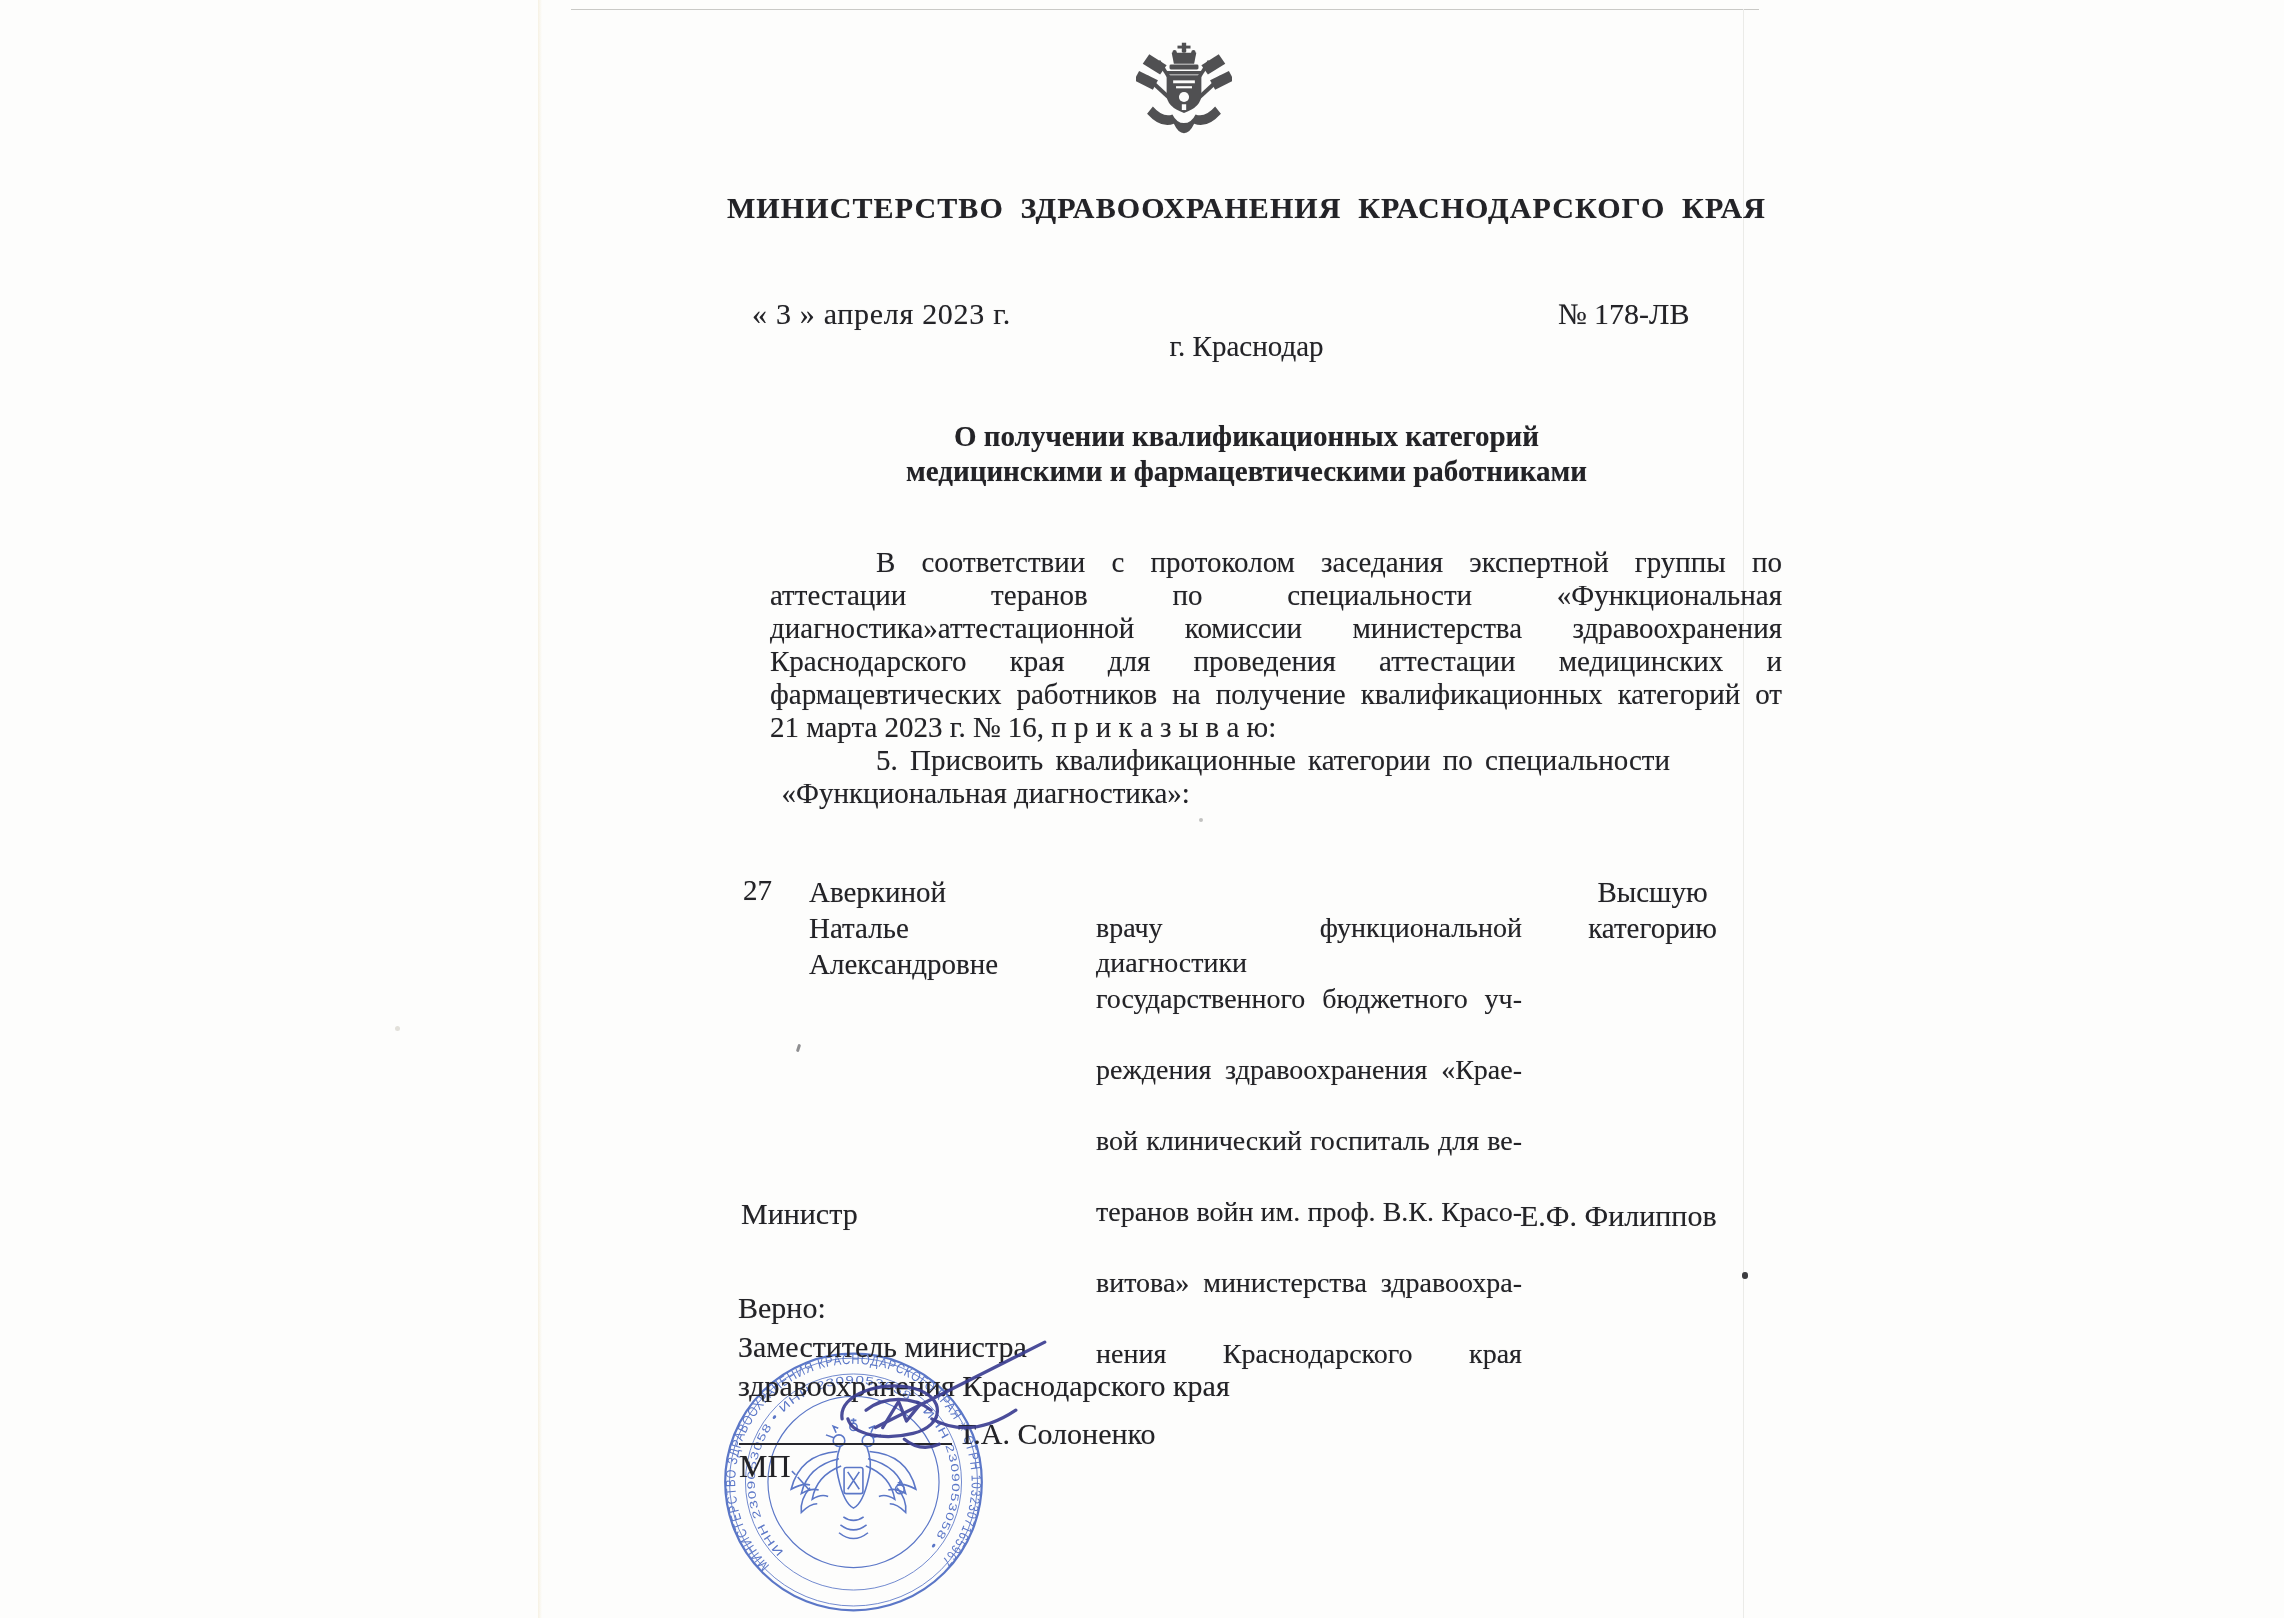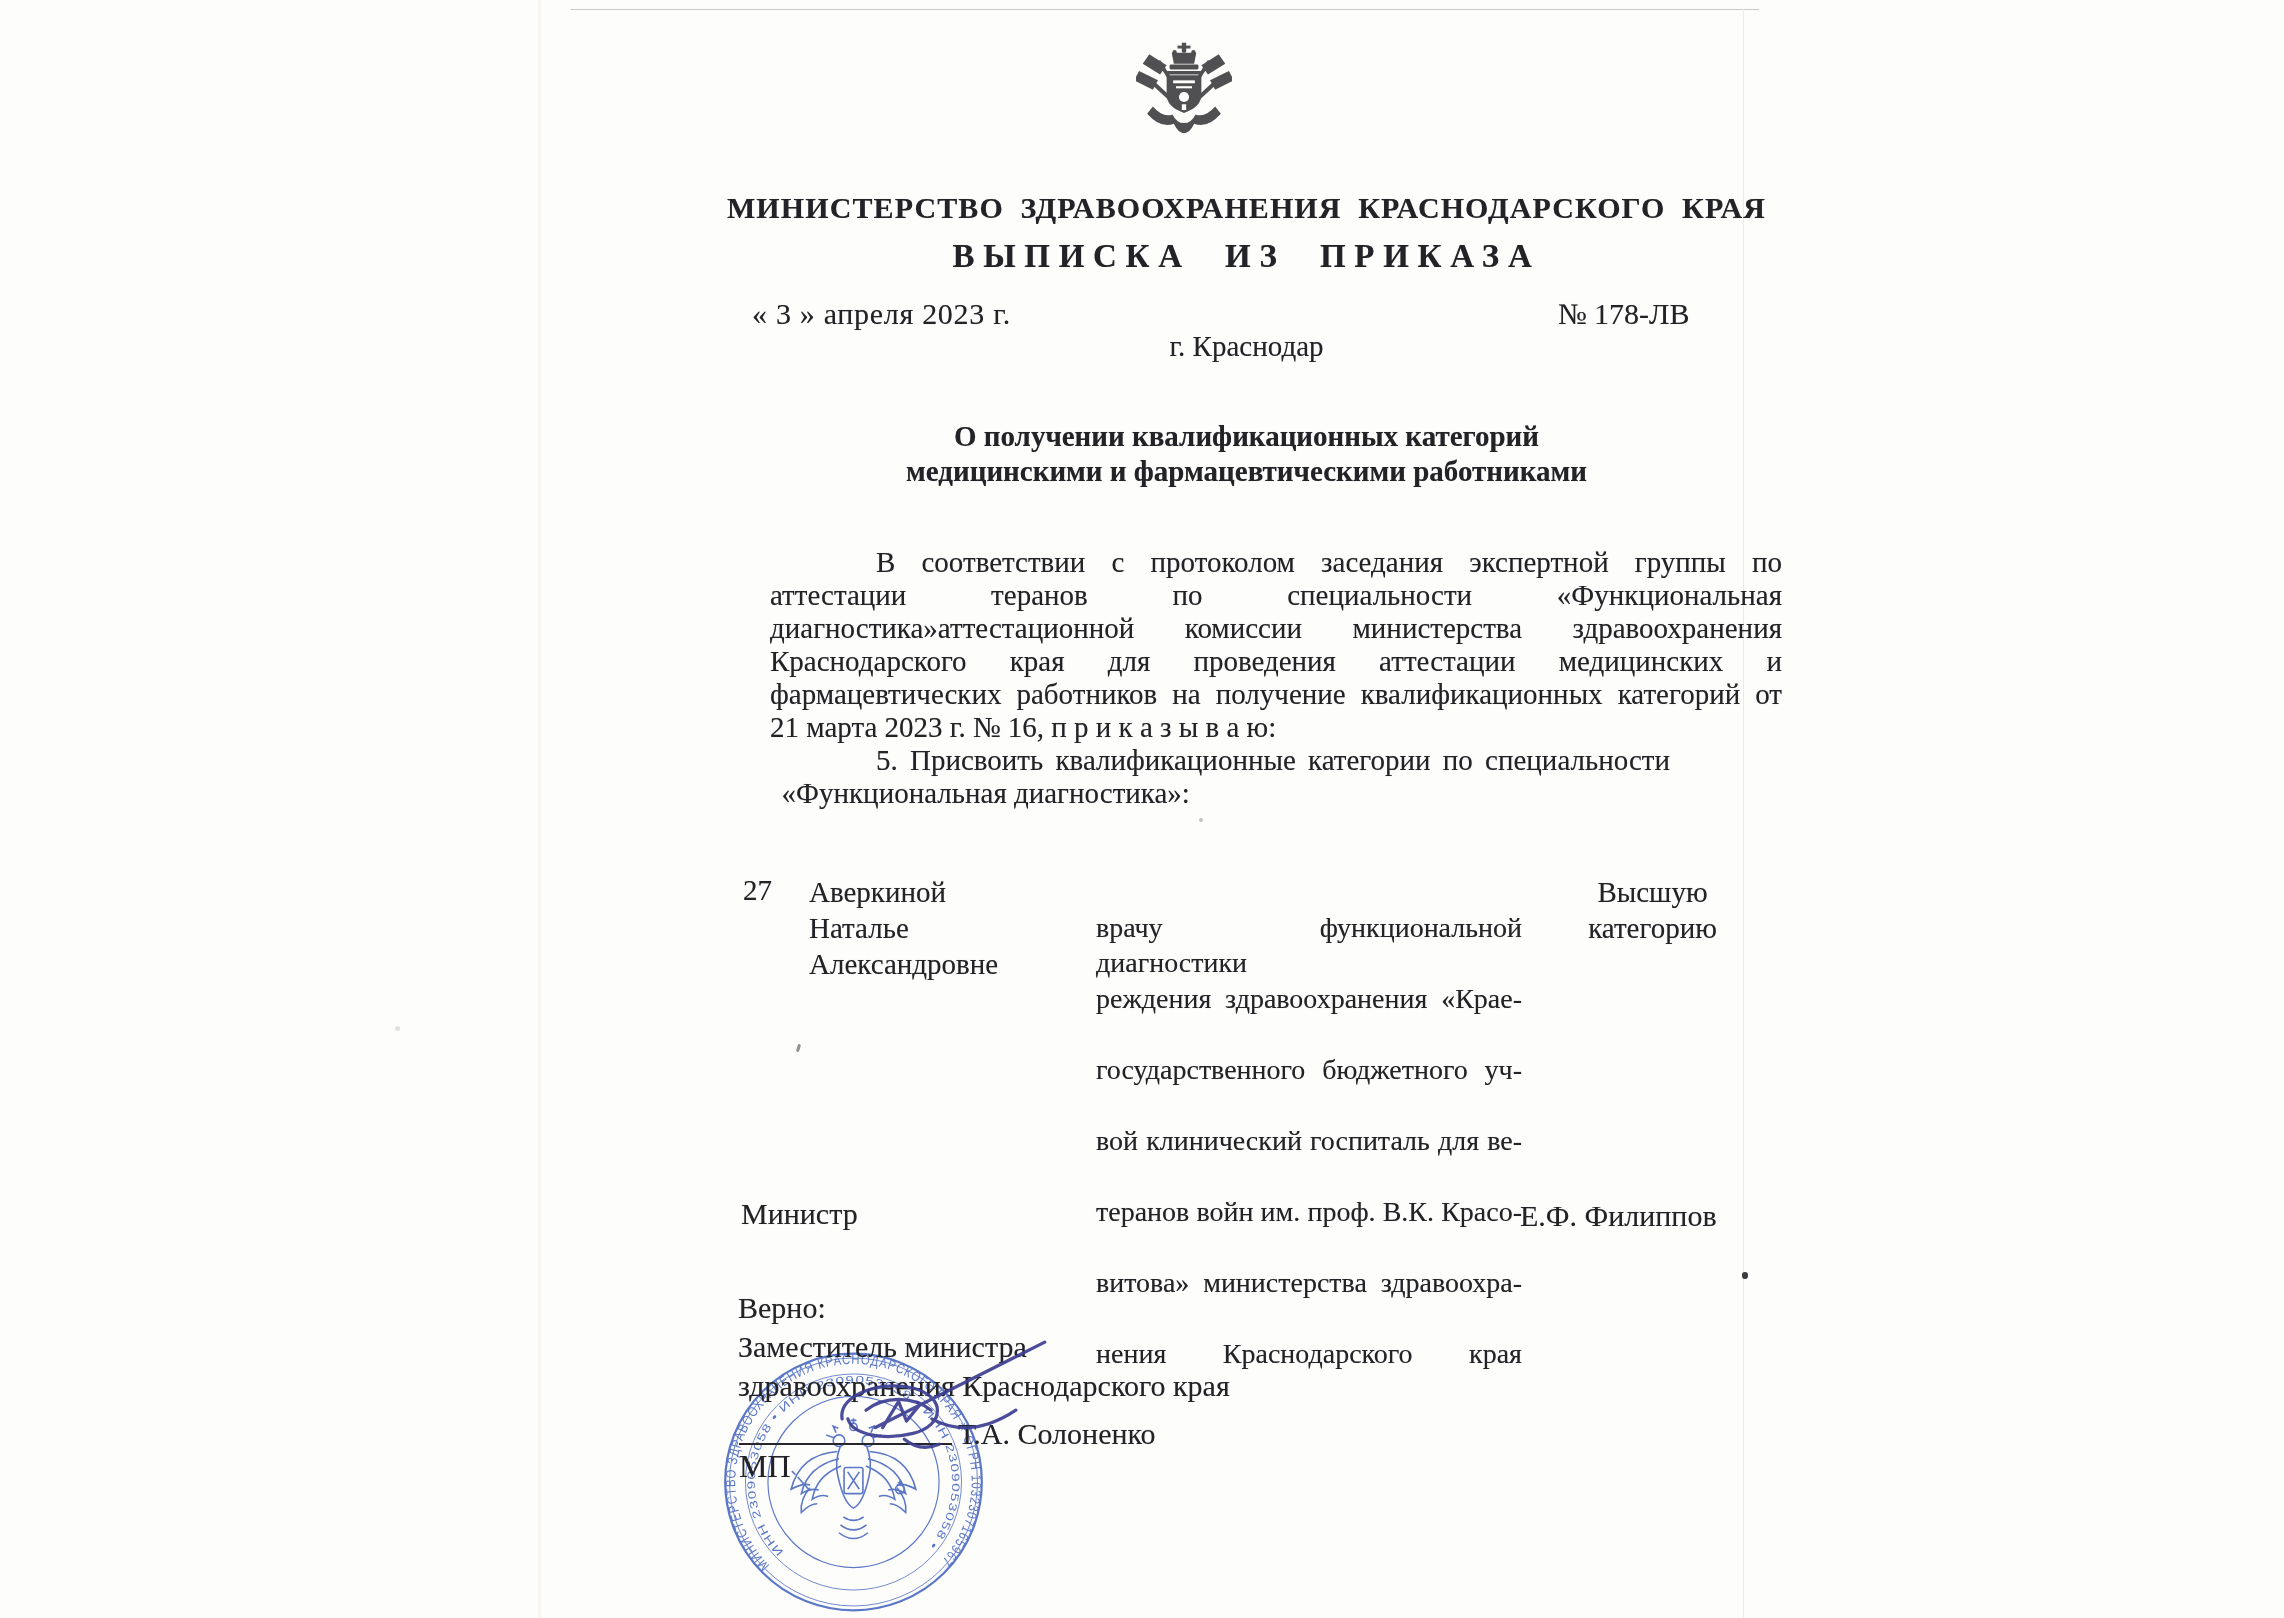--- a/index.html
+++ b/index.html
@@ -108,21 +108,20 @@
 
     <g fill="#fdfdfc">
       <rect x="51" y="53" width="30" height="4"></rect>
       <rect x="55" y="61" width="22" height="3"></rect>
       <circle cx="66" cy="76" r="7"></circle>
       <rect x="63" y="86" width="6" height="8"></rect>
     </g>
   </svg>
 
   <div class="abs doc-text centered b ministry">МИНИСТЕРСТВО ЗДРАВООХРАНЕНИЯ КРАСНОДАРСКОГО КРАЯ</div>
-  <div class="abs doc-text centered b vypiska">ВЫПИСКА ИЗ ПРИКАЗА</div>
   <div class="abs doc-text dateline">« 3 » апреля  2023 г.</div>
   <div class="abs doc-text docnum">№  178-ЛВ</div>
   <div class="abs doc-text centered city">г. Краснодар</div>
 
   <div class="abs doc-text centered b title-block">
     <div>О получении квалификационных категорий</div>
     <div>медицинскими и фармацевтическими работниками</div>
   </div>
 
   <div class="abs doc-text body-par">
@@ -139,22 +138,22 @@
   <div class="abs doc-text t-num">27</div>
 
   <div class="abs doc-text t-name">
     <div class="ln">Аверкиной</div>
     <div class="ln">Наталье</div>
     <div class="ln">Александровне</div>
   </div>
 
   <div class="abs doc-text t-pos">
     <div class="ln jst">врачу функциональной диагностики</div>
+    <div class="ln jst">государственного бюджетного уч-</div>
     <div class="ln jst">реждения здравоохранения «Крае-</div>
-    <div class="ln jst">государственного бюджетного уч-</div>
     <div class="ln jst">вой клинический госпиталь для ве-</div>
     <div class="ln jst">теранов войн  им. проф. В.К. Красо-</div>
     <div class="ln jst">витова» министерства здравоохра-</div>
     <div class="ln jst">нения Краснодарского края</div>
   </div>
 
   <div class="abs doc-text t-cat">
     <div class="ln">Высшую</div>
     <div class="ln">категорию</div>
   </div>

